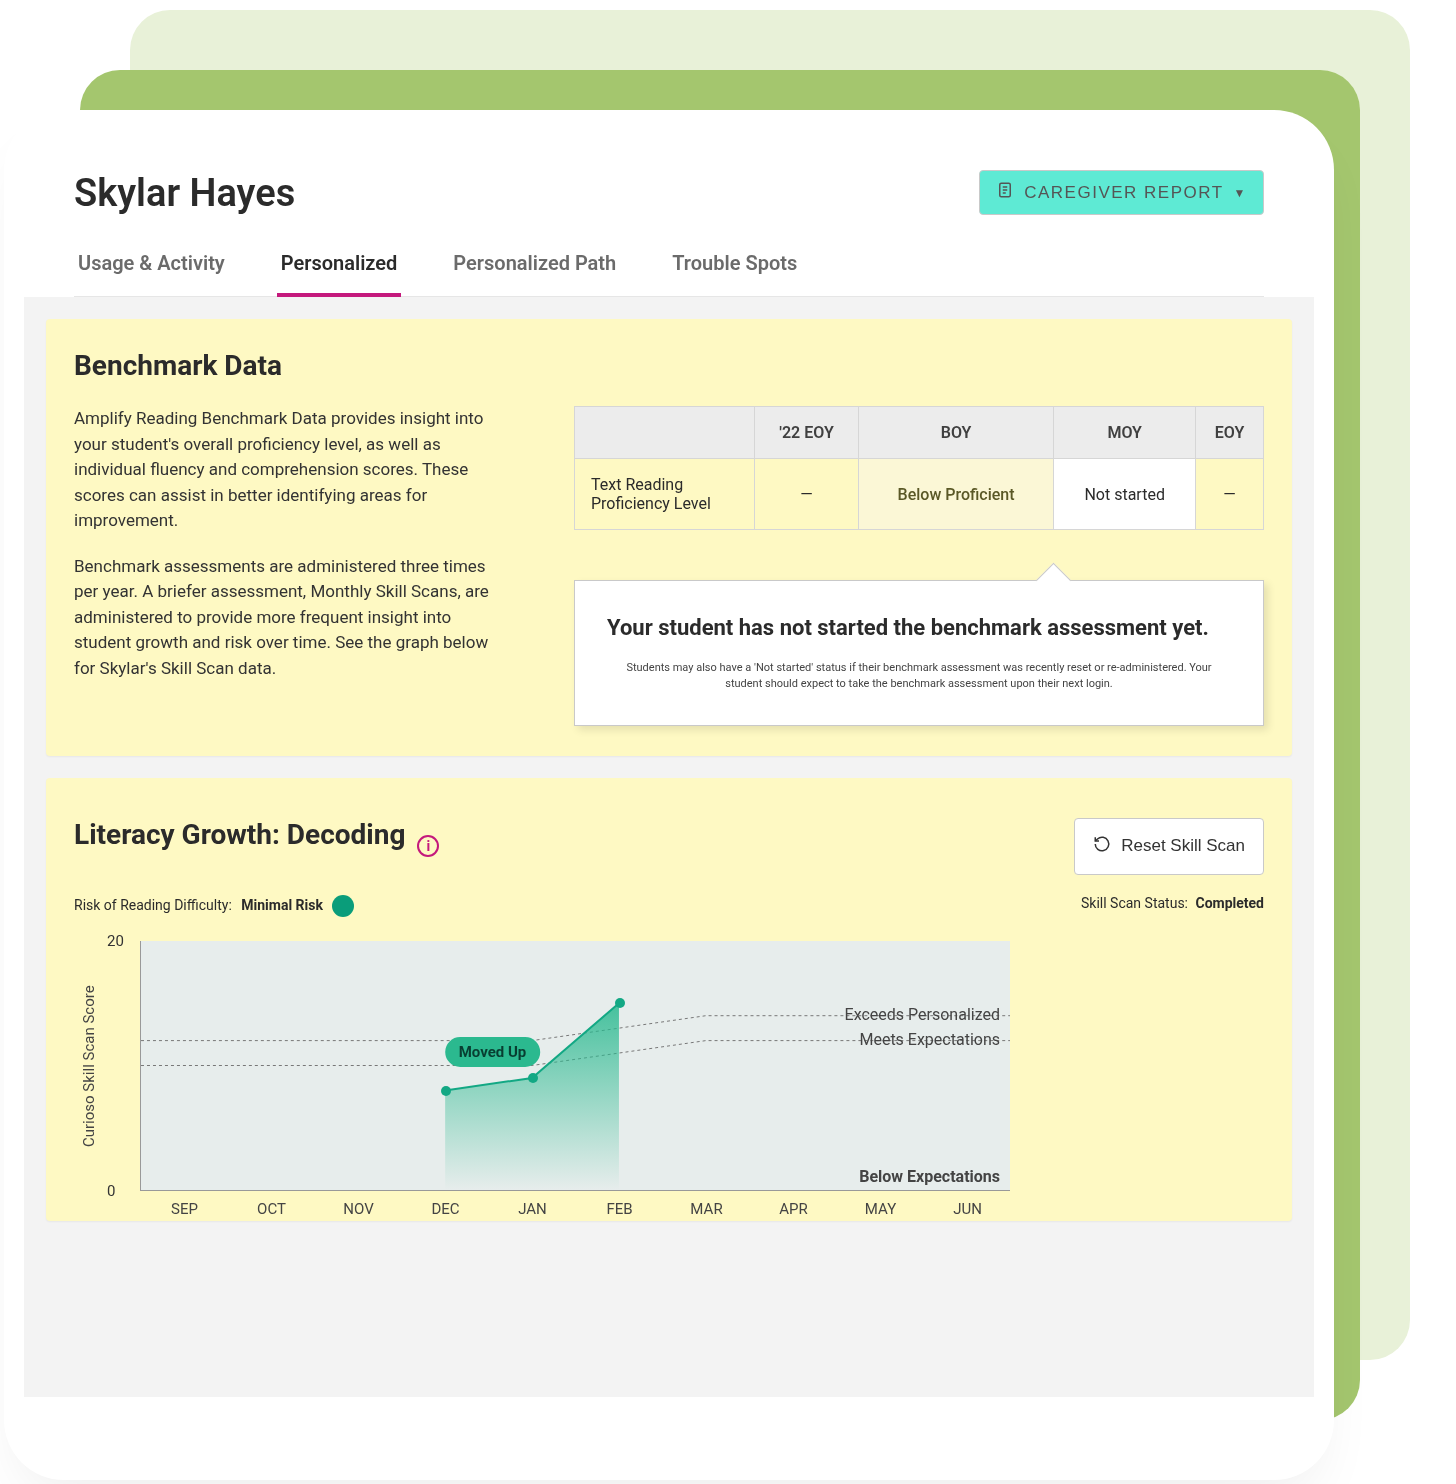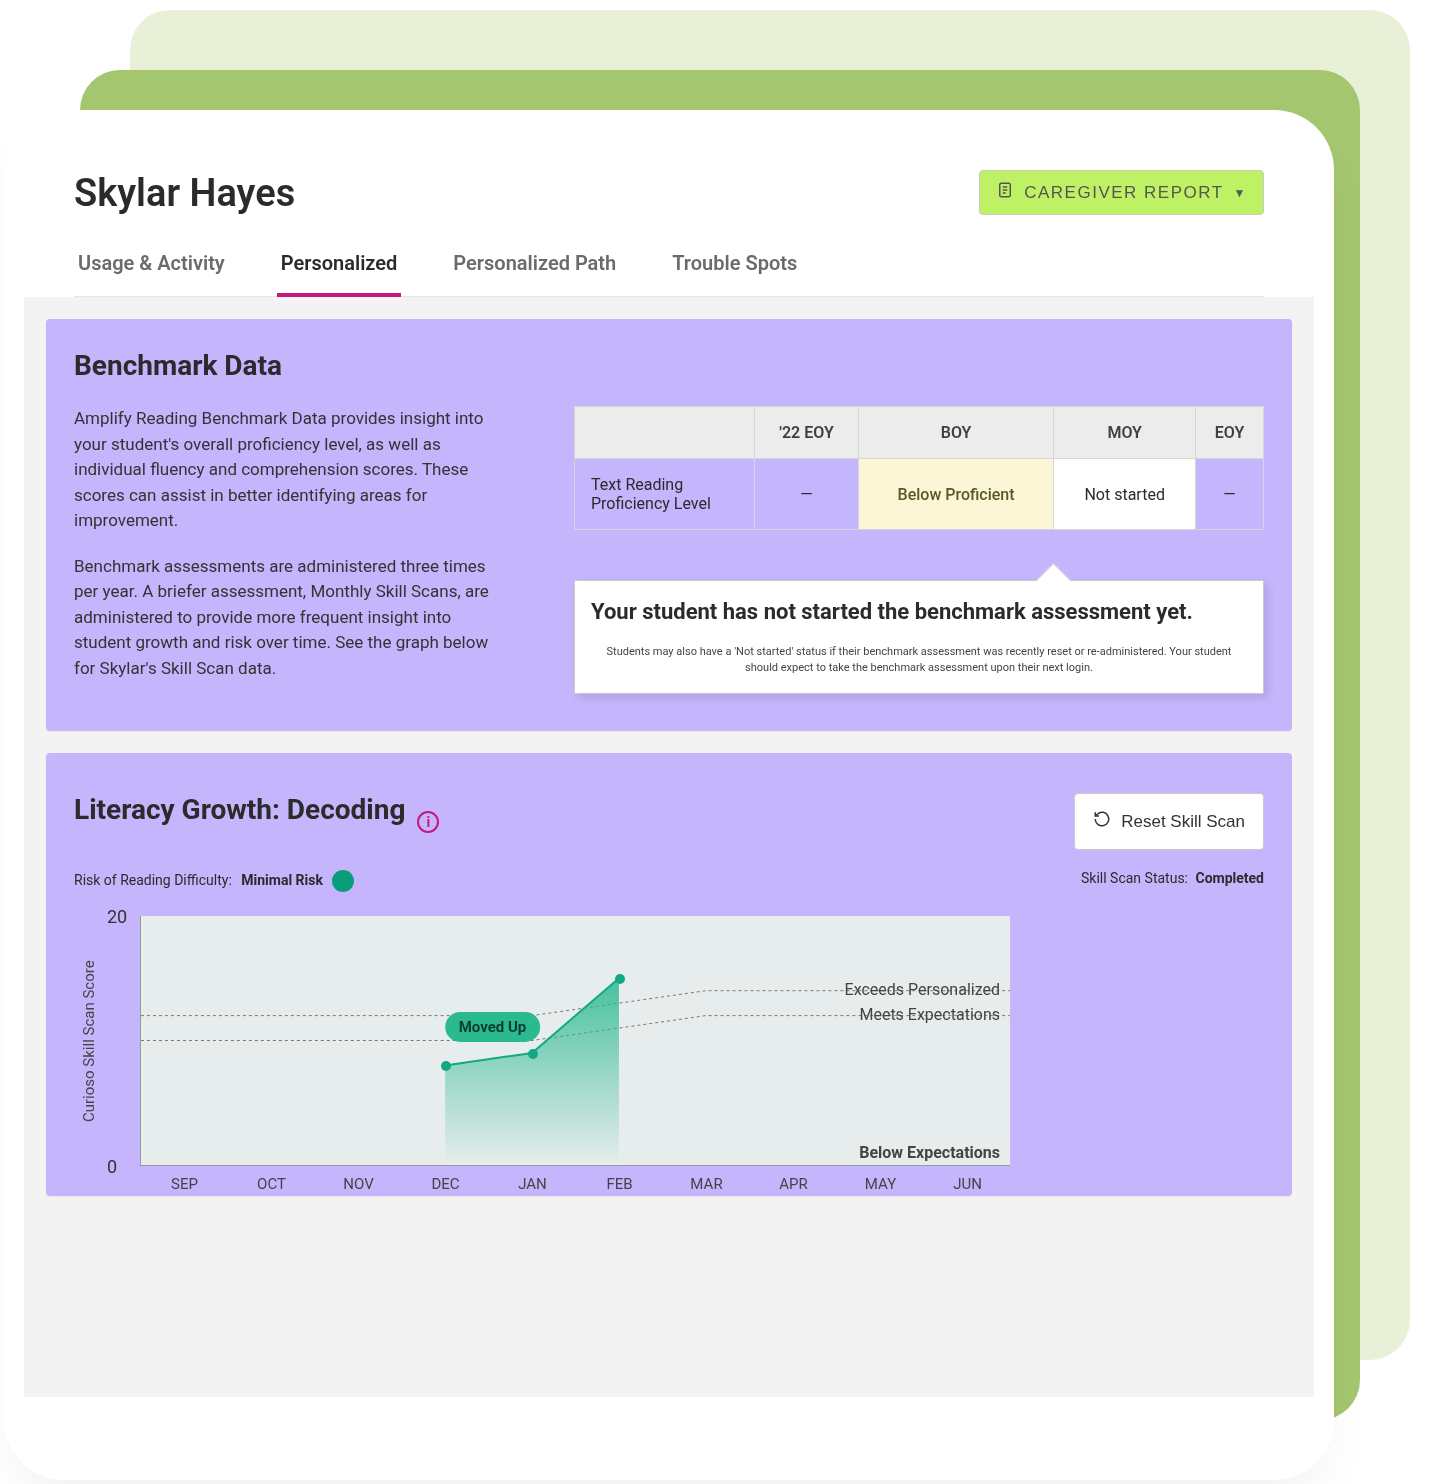--- a/index.html
+++ b/index.html
@@ -38,21 +38,21 @@
   .report-btn {
     border: 1px solid #c9c9c9;
     border-radius: 4px;
     padding: 10px 16px;
     font-size: 17px;
     letter-spacing: 1.5px;
     color: #555;
     display: flex;
     align-items: center;
     gap: 10px;
-    background: #bef264;
+    background: #5eead4;
     cursor: pointer;
   }
   .report-btn svg { width: 18px; height: 18px; }
   .tabs {
     display: flex;
     gap: 48px;
     margin-top: 36px;
     border-bottom: 1px solid #e6e6e6;
   }
   .tab {
@@ -66,21 +66,21 @@
     color: #2b2b2b;
     border-bottom: 4px solid #c4197c;
     margin-bottom: -1px;
   }
   .content {
     background: #f3f3f3;
     padding: 22px;
     min-height: 1100px;
   }
   .panel {
-    background: #c4b5fd;
+    background: #fef9c3;
     border-radius: 4px;
     padding: 30px 28px;
     box-shadow: 0 1px 2px rgba(0,0,0,.05);
     margin-bottom: 22px;
   }
   .panel h2 { font-size: 28px; font-weight: 700; margin-bottom: 24px; }
   .bench-row { display: flex; gap: 80px; }
   .bench-desc { width: 420px; font-size: 17px; line-height: 1.5; color: #333; }
   .bench-desc p { margin-bottom: 20px; }
   .bench-right { flex: 1; }
@@ -101,21 +101,21 @@
   .cell-notstarted {
     box-shadow: 0 8px 14px rgba(0,0,0,.15);
     position: relative;
     background:#fff;
   }
 
   .callout {
     margin-top: 50px;
     border: 1px solid #c9c9c9;
     box-shadow: 4px 4px 8px rgba(0,0,0,.1);
-    padding: 16px;
+    padding: 32px;
     position: relative;
     background:#fff;
   }
   .callout::before {
     content: "";
     position: absolute;
     top: -13px; left: 466px;
     width: 24px; height: 24px;
     background: #fff;
     border-left: 1px solid #c9c9c9;
@@ -153,21 +153,21 @@
     position: relative;
     width: 870px; height: 250px;
     border-left: 1px solid #999;
     border-bottom: 1px solid #999;
     margin-left: 36px;
   }
   .chart-bg {
     position:absolute; left:0; top:0; right:0; bottom:0;
     background:#e7edec;
   }
-  .y-tick { position:absolute; left:-34px; font-size:18px; color:#333; transform:translateY(-50%); }
+  .y-tick { position:absolute; left:-34px; font-size:15px; color:#333; transform:translateY(-50%); }
   .band-label { position:absolute; right:10px; font-size:16px; color:#444; transform:translateY(-50%); }
   .x-tick { position:absolute; bottom:-28px; font-size:15px; color:#444; transform:translateX(-50%); }
   .grid-poly { position:absolute; left:0; top:0; width:100%; height:100%; }
   .area-poly { position:absolute; left:0; top:0; width:100%; height:100%; }
   .pt { position:absolute; width:10px; height:10px; border-radius:50%; background:#13a884; transform:translate(-50%,-50%); }
   .moved-badge {
     position:absolute; transform:translate(-50%,-50%);
     background:#2bb98f; color:#083e31; font-weight:700;
     padding:6px 14px; border-radius:16px; font-size:15px;
     white-space:nowrap;

